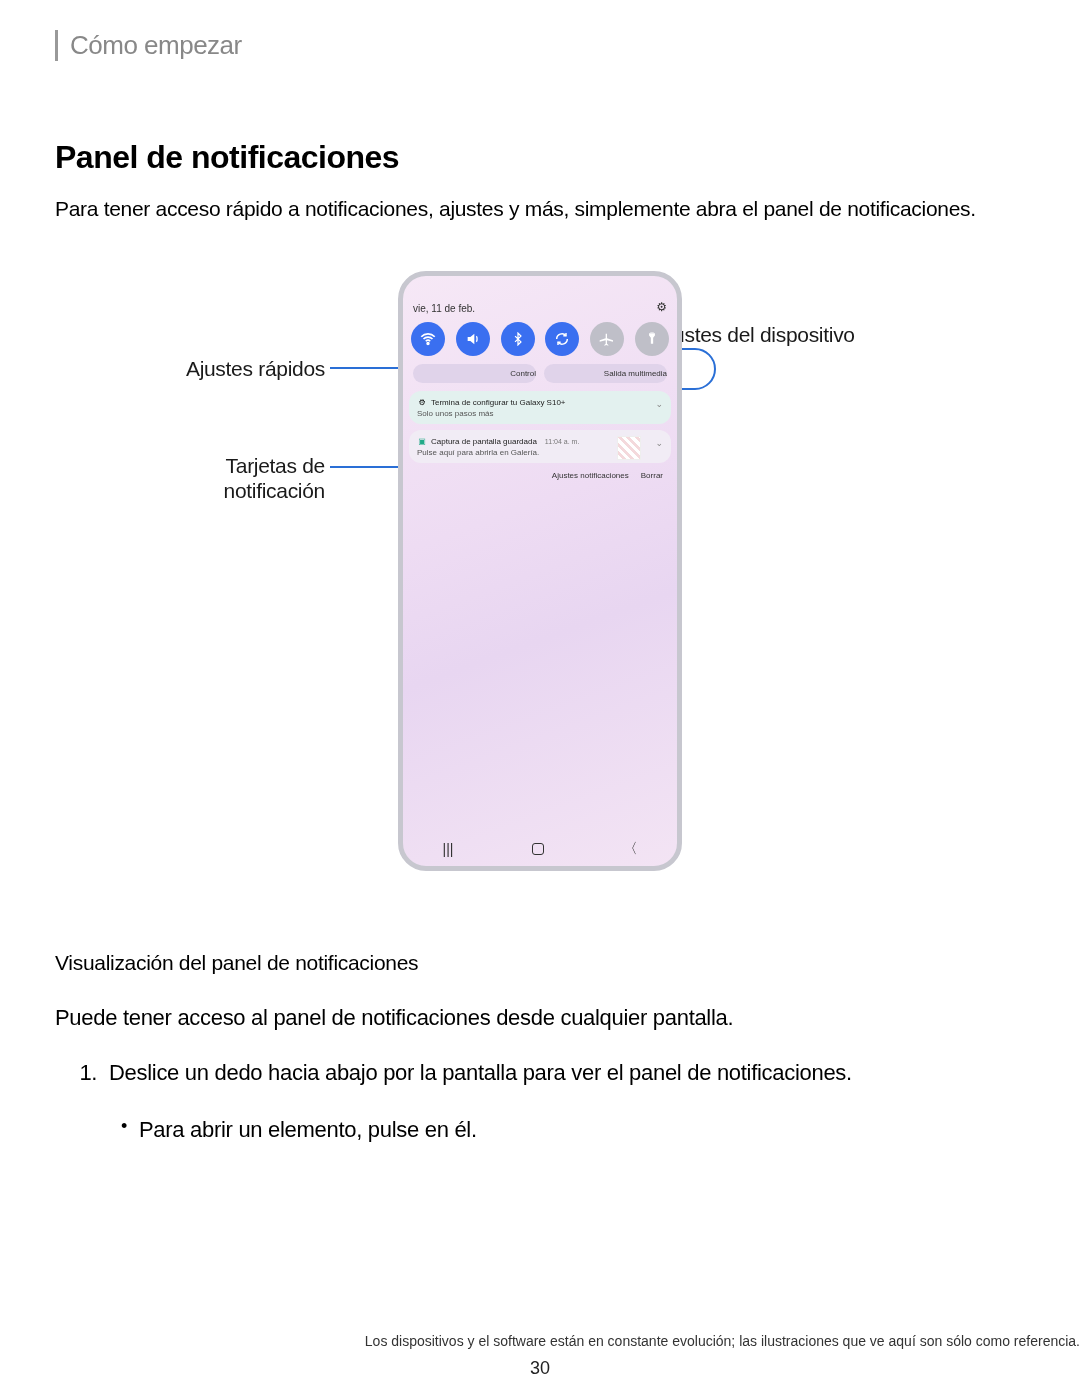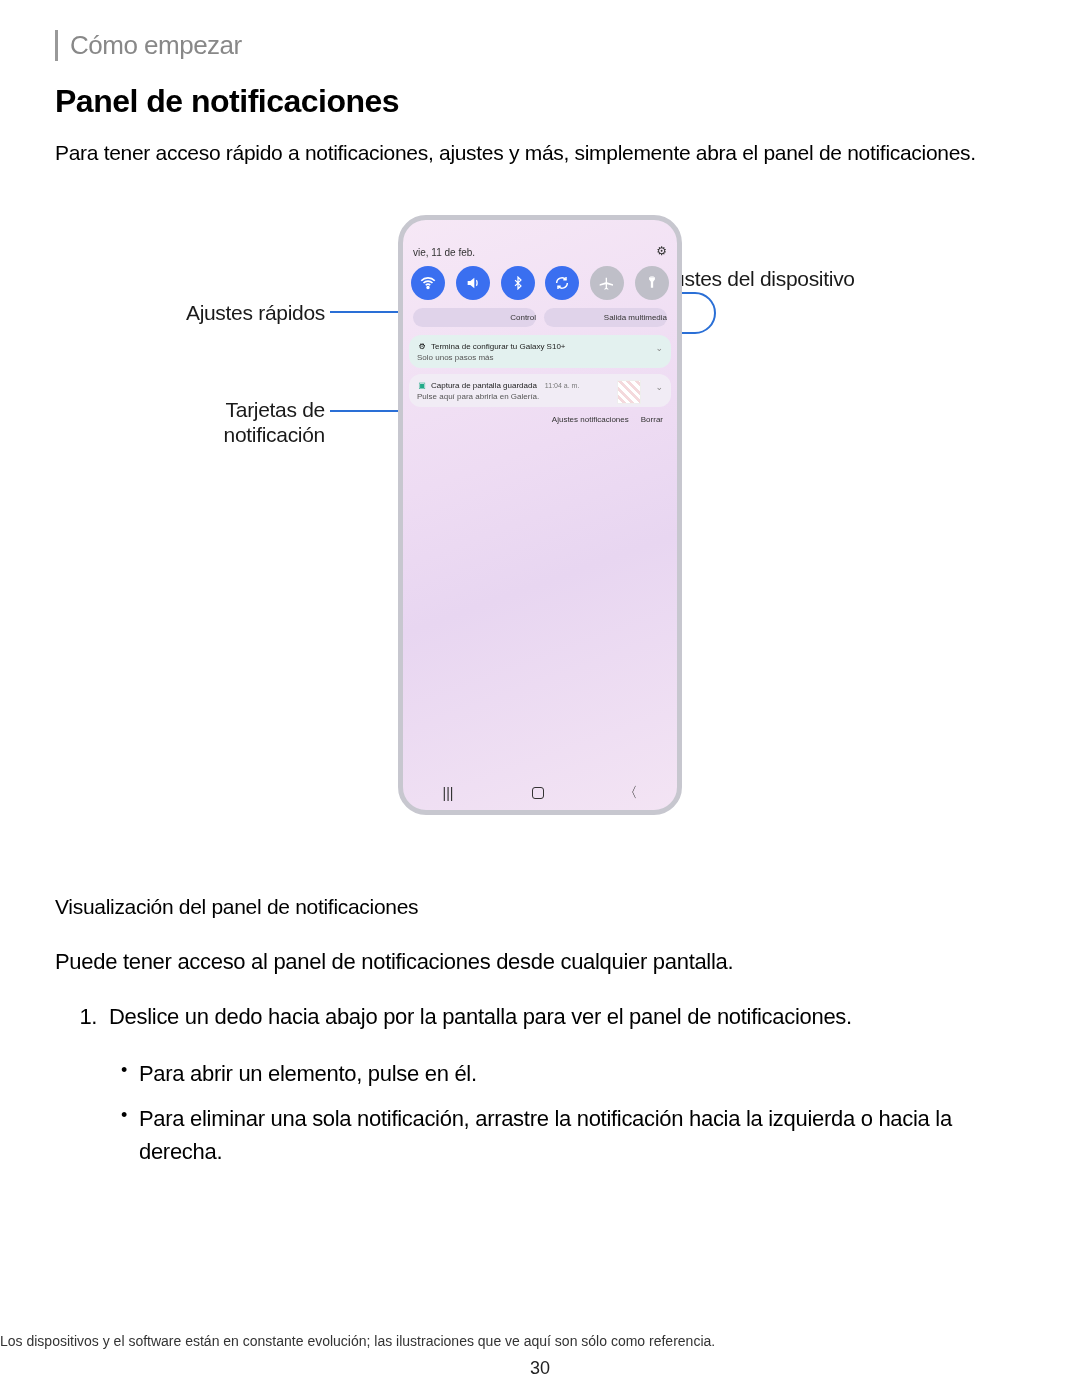--- a/index.html
+++ b/index.html
@@ -11,21 +11,21 @@
     color: #000;
     position: relative;
     padding: 30px 55px 20px 55px;
   }
   .breadcrumb {
     border-left: 3px solid #999;
     padding-left: 12px;
     color: #888;
     font-size: 26px;
     font-weight: 400;
-    margin-bottom: 22px;
+    margin-bottom: 78px;
     letter-spacing: -0.5px;
   }
   h1 {
     font-size: 32px;
     font-weight: 600;
     margin-bottom: 18px;
     letter-spacing: -0.5px;
   }
   .intro {
     font-size: 21px;
@@ -198,21 +198,21 @@
   ul.sublist li::before {
     content: "•";
     position: absolute;
     left: 0; top: 0;
     font-size: 18px;
   }
   .footnote {
     position:absolute;
     bottom: 48px;
     left:0; right:0;
-    text-align:left;
+    text-align:right;
     font-size: 14px;
     color:#333;
   }
   .pagenum {
     position:absolute;
     bottom: 18px;
     left:0; right:0;
     text-align:center;
     font-size: 18px;
     color:#222;
@@ -332,19 +332,18 @@
 </div>
 
 <h2>Visualización del panel de notificaciones</h2>
 <p class="body-text">Puede tener acceso al panel de notificaciones desde cualquier pantalla.</p>
 
 <ol>
   <li>
     <span>Deslice un dedo hacia abajo por la pantalla para ver el panel de notificaciones.</span>
     <ul class="sublist">
       <li>Para abrir un elemento, pulse en él.</li>
-      <li>Para eliminar una sola notificación, arrastre la notificación hacia la izquierda o hacia la derecha.</li>
     </ul>
   </li>
 </ol>
 
 <div class="footnote">Los dispositivos y el software están en constante evolución; las ilustraciones que ve aquí son sólo como referencia.</div>
 <div class="pagenum">30</div>
 
 </body></html>

